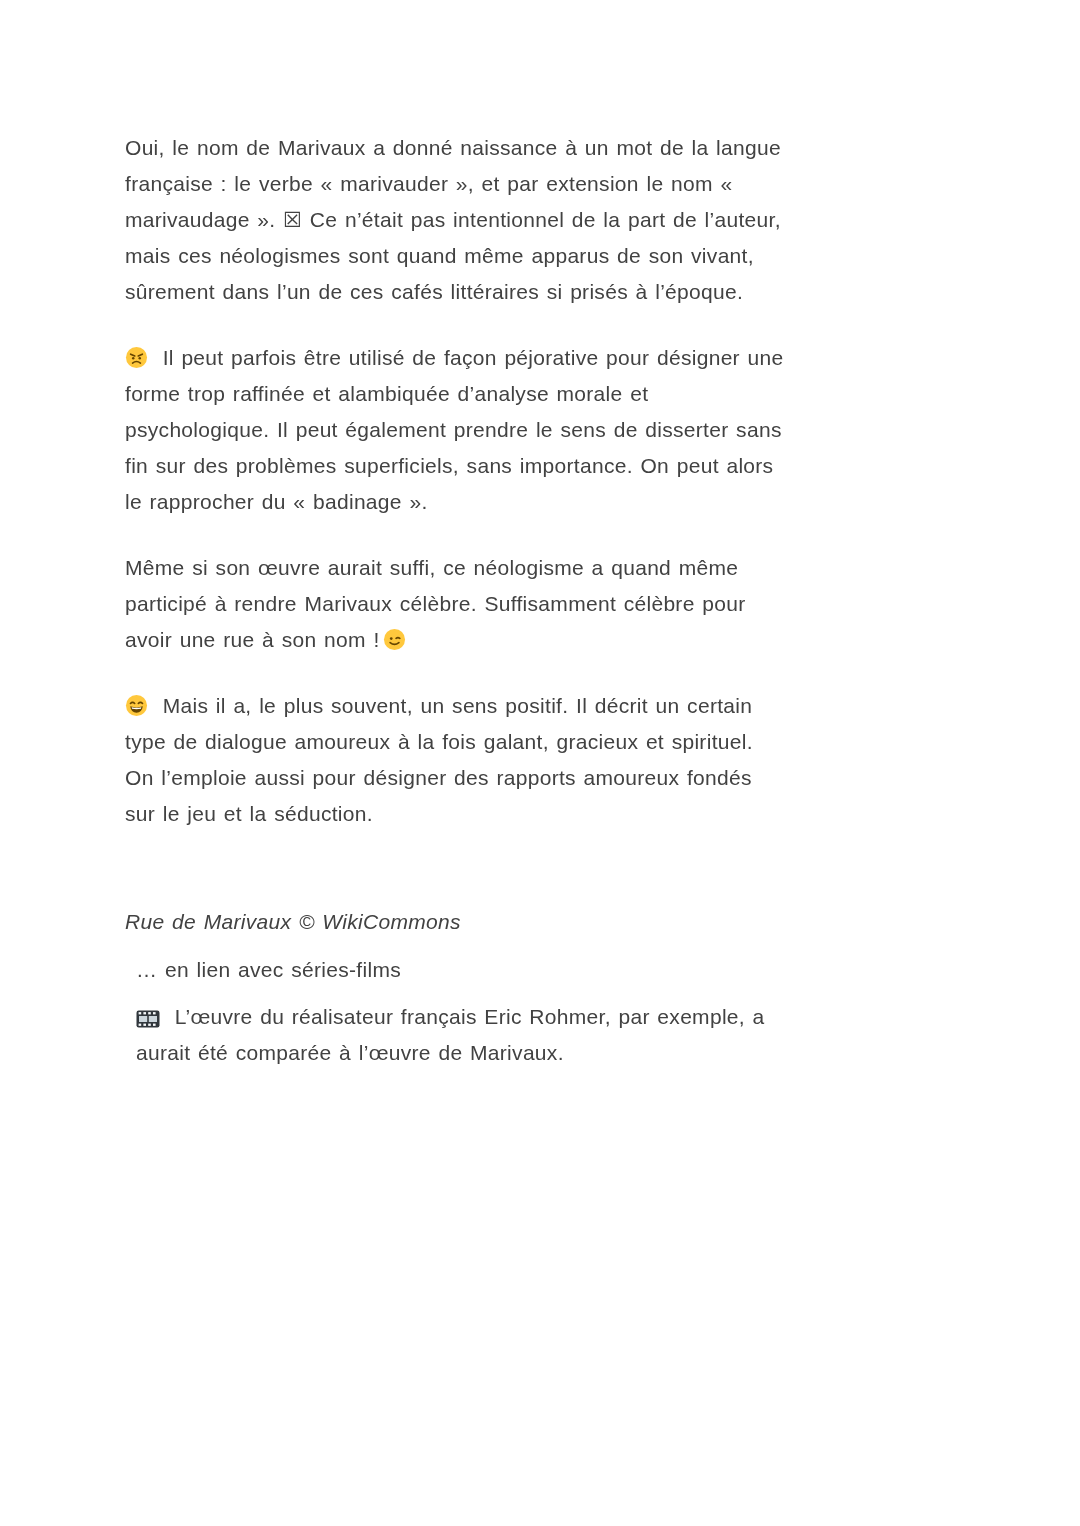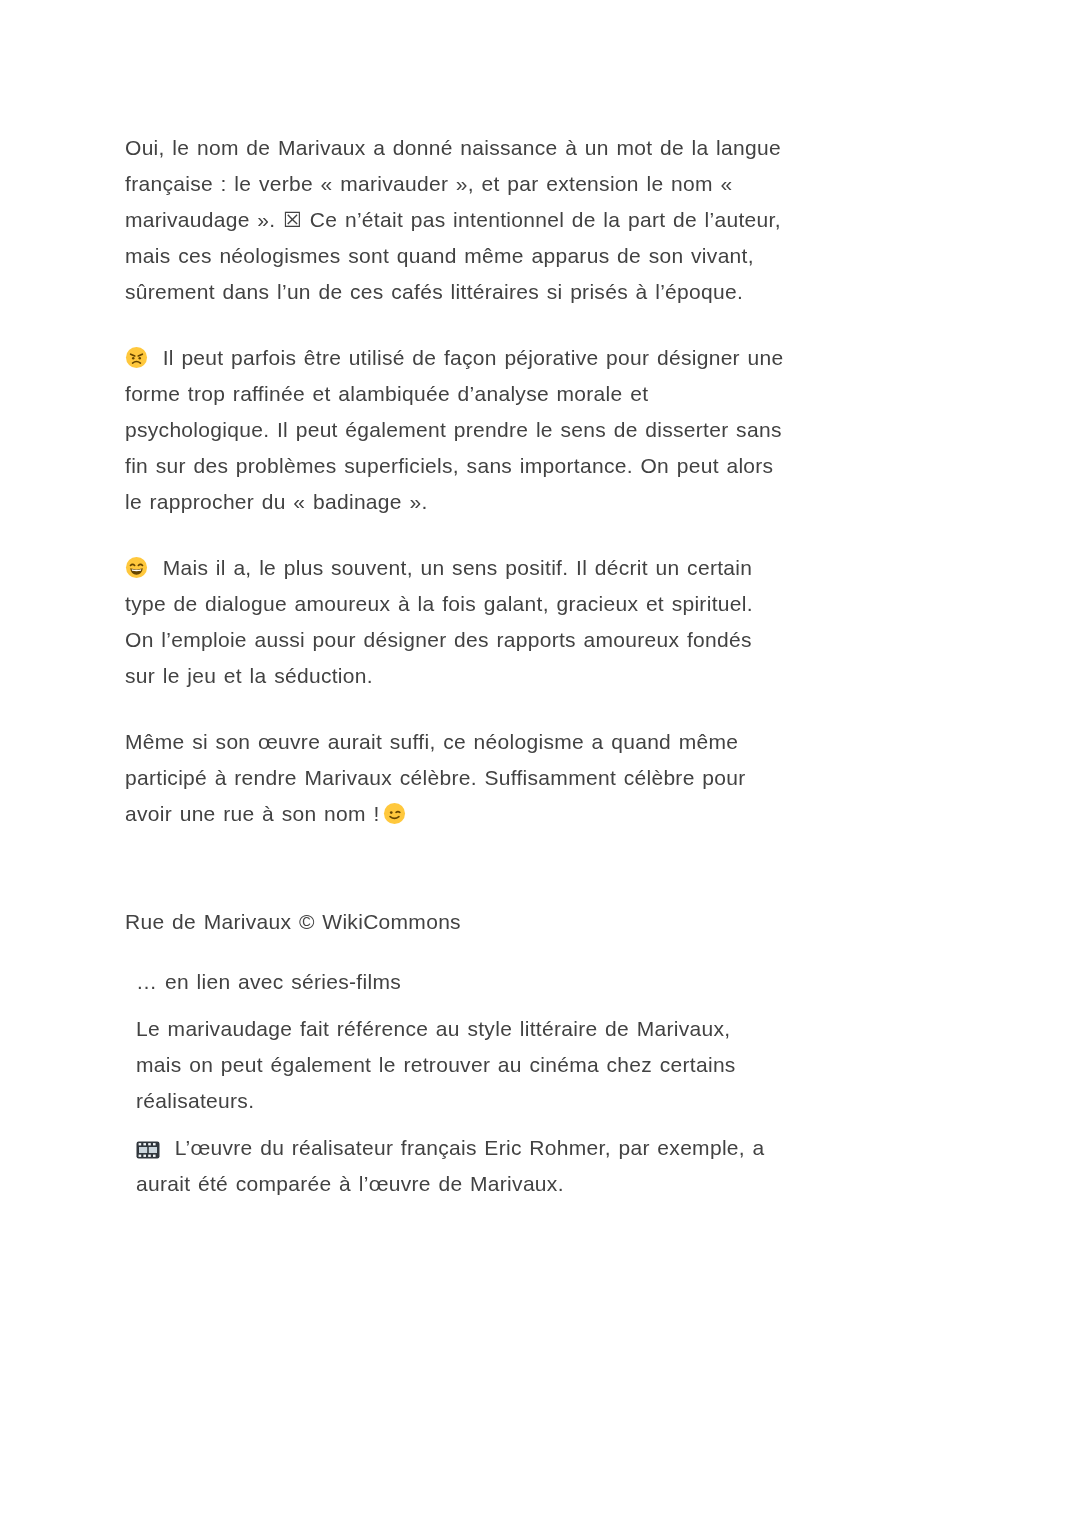--- a/index.html
+++ b/index.html
@@ -25,21 +25,22 @@
     max-width: 822px;
   }
   p {
     margin: 0 0 30px 0;
   }
   p.tight {
     margin: 11px;
   }
   .caption {
     margin-top: 72px;
-    margin-bottom: 24px;
+    margin-bottom: 12px;
+    font-style: italic;
   }
   .emoji {
     display: inline-block;
     vertical-align: -4px;
     margin-right: 7px;
     line-height: 0;
   }
   .emoji.trail {
     margin-right: 0;
     margin-left: 3px;
@@ -65,48 +66,47 @@
           <path d="M18.1 8.5 L13.8 10.4" stroke="#664500" stroke-width="1.7" stroke-linecap="round" fill="none"></path>
           <circle cx="8.6" cy="12.7" r="1.3" fill="#664500"></circle>
           <circle cx="15.4" cy="12.7" r="1.3" fill="#664500"></circle>
           <path d="M7.9 17.8 Q12 14.6 16.1 17.8" stroke="#664500" stroke-width="1.7" stroke-linecap="round" fill="none"></path>
         </svg>
       </span>
       <span>Il peut parfois être utilisé de façon péjorative pour désigner une forme trop raffinée et alambiquée d’analyse morale et psychologique. Il peut également prendre le sens de disserter sans fin sur des problèmes superficiels, sans importance. On peut alors le rapprocher du « badinage ».</span>
     </p>
 
     <p>
+      <span>Même si son œuvre aurait suffi, ce néologisme a quand même participé à rendre Marivaux célèbre. Suffisamment célèbre pour avoir une rue à son nom !</span><span class="emoji trail">
+        <svg viewBox="0 0 24 24" width="23" height="23" aria-hidden="true">
+          <circle cx="12" cy="12" r="11" fill="#ffc83d"></circle>
+          <circle cx="8.6" cy="11" r="1.4" fill="#664500"></circle>
+          <path d="M13.6 10.8 Q15.6 9.3 17.6 10.8" stroke="#664500" stroke-width="1.7" stroke-linecap="round" fill="none"></path>
+          <path d="M7.4 15.2 Q12 18.9 16.6 15.2" stroke="#664500" stroke-width="1.7" stroke-linecap="round" fill="none"></path>
+        </svg>
+      </span>
+    </p>
+
+    <p>
       <span class="emoji">
         <svg viewBox="0 0 24 24" width="23" height="23" aria-hidden="true">
           <circle cx="12" cy="12" r="11" fill="#ffc83d"></circle>
           <path d="M5.7 9.9 Q7.9 7.5 10.1 9.9" stroke="#664500" stroke-width="1.7" stroke-linecap="round" fill="none"></path>
           <path d="M13.9 9.9 Q16.1 7.5 18.3 9.9" stroke="#664500" stroke-width="1.7" stroke-linecap="round" fill="none"></path>
           <path d="M5.4 12.9 Q12 15.1 18.6 12.9 Q17.6 19.6 12 19.6 Q6.4 19.6 5.4 12.9 Z" fill="#664500"></path>
           <path d="M7 13.7 Q12 14.9 17 13.7 L16.7 15.4 Q12 16.4 7.3 15.4 Z" fill="#ffffff"></path>
         </svg>
       </span>
       <span>Mais il a, le plus souvent, un sens positif. Il décrit un certain type de dialogue amoureux à la fois galant, gracieux et spirituel. On l’emploie aussi pour désigner des rapports amoureux fondés sur le jeu et la séduction.</span>
     </p>
 
-    <p>
-      <span>Même si son œuvre aurait suffi, ce néologisme a quand même participé à rendre Marivaux célèbre. Suffisamment célèbre pour avoir une rue à son nom !</span><span class="emoji trail">
-        <svg viewBox="0 0 24 24" width="23" height="23" aria-hidden="true">
-          <circle cx="12" cy="12" r="11" fill="#ffc83d"></circle>
-          <circle cx="8.6" cy="11" r="1.4" fill="#664500"></circle>
-          <path d="M13.6 10.8 Q15.6 9.3 17.6 10.8" stroke="#664500" stroke-width="1.7" stroke-linecap="round" fill="none"></path>
-          <path d="M7.4 15.2 Q12 18.9 16.6 15.2" stroke="#664500" stroke-width="1.7" stroke-linecap="round" fill="none"></path>
-        </svg>
-      </span>
-    </p>
-
     <p class="caption">Rue de Marivaux © WikiCommons</p>
 
     <div>
       <p class="tight">… en lien avec séries-films</p>
-      <p class="tight">Le marivaudage fait référence au style littéraire de Marivaux, mais on peut également le retrouver au cinéma chez certains réalisateurs.</p>
       <p class="tight">
         <span class="emoji">
           <svg viewBox="0 0 24 18" width="24" height="18" aria-hidden="true">
             <rect x="0.5" y="0.5" width="23" height="17" rx="2.2" fill="#31373d"></rect>
             <rect x="2.6" y="2.1" width="2.6" height="2.3" fill="#f5f8fa"></rect>
             <rect x="7.4" y="2.1" width="2.6" height="2.3" fill="#f5f8fa"></rect>
             <rect x="12.2" y="2.1" width="2.6" height="2.3" fill="#f5f8fa"></rect>
             <rect x="17" y="2.1" width="2.6" height="2.3" fill="#f5f8fa"></rect>
             <rect x="2.6" y="13.6" width="2.6" height="2.3" fill="#f5f8fa"></rect>
             <rect x="7.4" y="13.6" width="2.6" height="2.3" fill="#f5f8fa"></rect>

